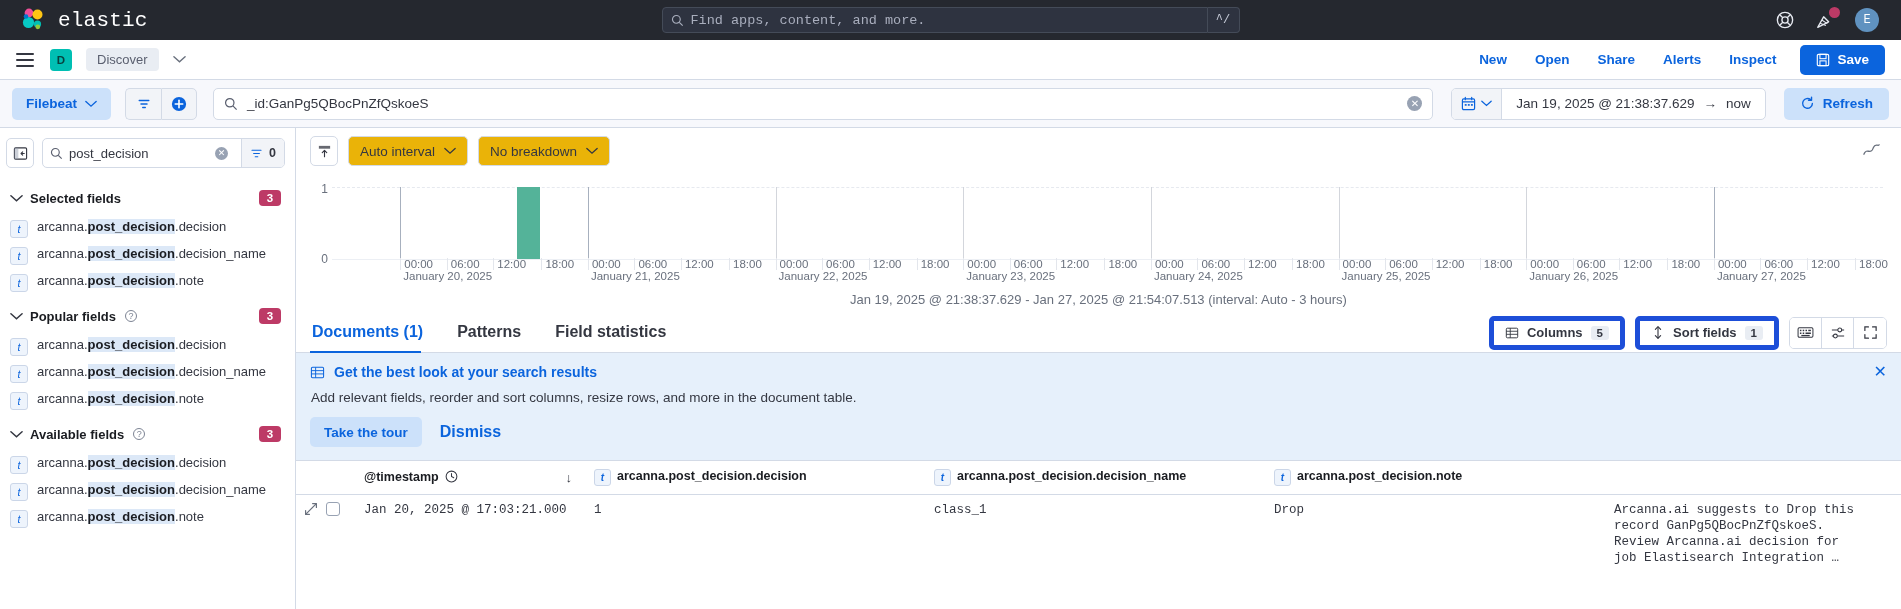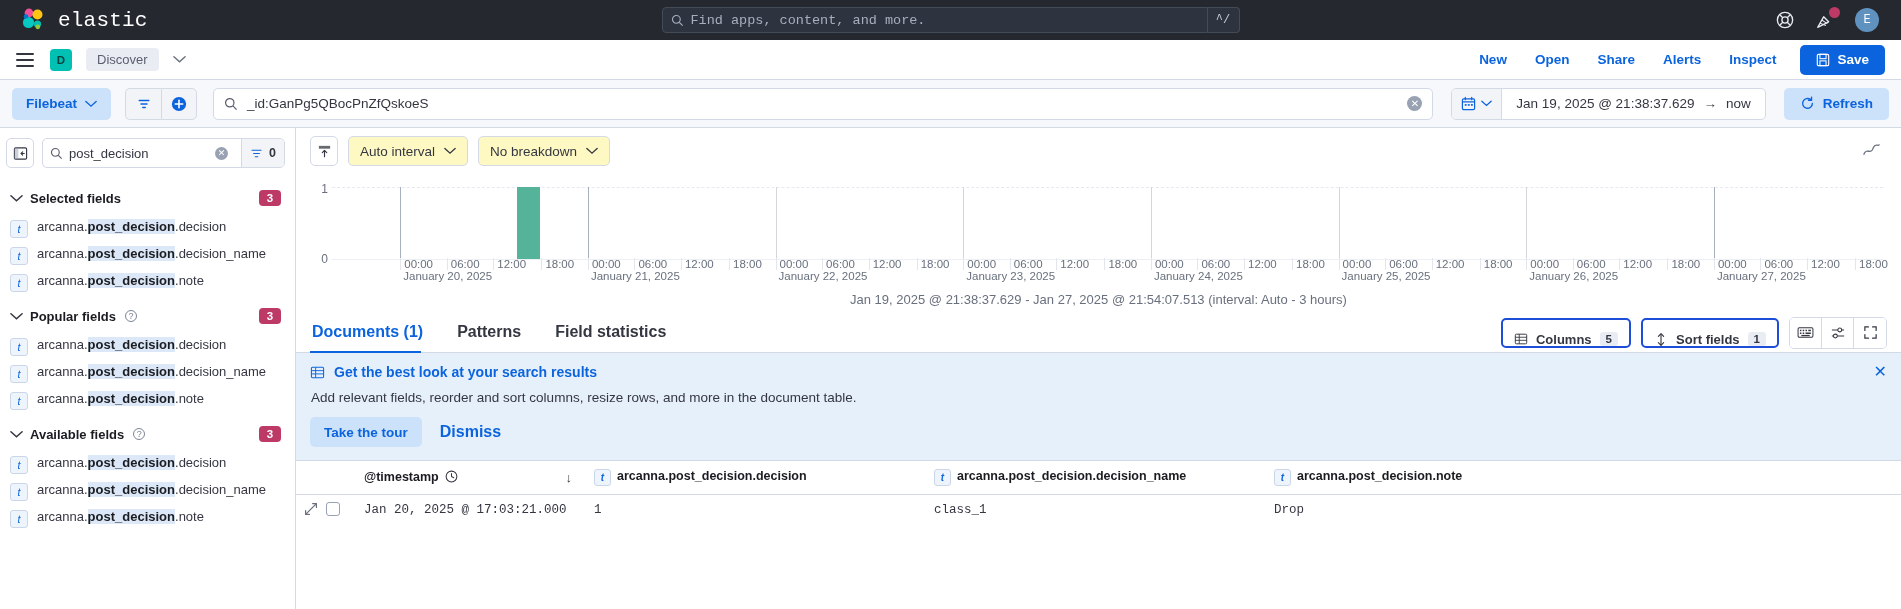--- a/index.html
+++ b/index.html
@@ -189,21 +189,21 @@
 
   .chart-toolbar {
     height: 46px; flex: 0 0 46px; display: flex; align-items: center;
     padding: 0 14px 0 14px; gap: 10px;
   }
   .ct-iconbtn {
     width: 28px; height: 30px; border: 1px solid #D3DAE6; border-radius: 5px;
     background: #fff; display: flex; align-items: center; justify-content: center; cursor: pointer;
   }
   .ct-select {
-    height: 30px; border: 1px solid #D3DAE6; border-radius: 5px; background: #fef9c3;
+    height: 30px; border: 1px solid #D3DAE6; border-radius: 5px; background: #eab308;
     display: flex; align-items: center; gap: 9px; padding: 0 11px;
     color: #343741; font-size: 13.5px; cursor: pointer; justify-content: flex-end;
   }
   .ct-right { margin-left: auto; display: flex; align-items: center; gap: 8px; padding-right: 6px; }
 
   
   .chart-area { flex: 0 0 110px; position: relative; padding: 0 18px 0 0; }
   .chart-inner { position: relative; height: 100%; margin-left: 36px; }
   .y-label {
     position: absolute; left: -24px; font-size: 12px; color: #69707D; text-align: right; width: 20px;
@@ -238,22 +238,22 @@
     font-size: 16px; font-weight: 700; color: #343741; padding: 10px 14px 11px 2px;
     margin-right: 18px; cursor: pointer; position: relative;
   }
   .tab.active { color: #0B64DD; }
   .tab.active::after {
     content: ''; position: absolute; left: 0; right: 16px; bottom: -1px;
     height: 2px; background: #0B64DD;
   }
   .tabs-right { margin-left: auto; display: flex; align-items: center; gap: 10px; }
   .pill-btn {
-    height: 30px; border: 2px solid #1d4ed8; border-radius: 5px; background: #fff;
-    display: flex; align-items: flex-start; gap: 8px; padding: 12px 11px;
+    height: 30px; border: 5px solid #1d4ed8; border-radius: 5px; background: #fff;
+    display: flex; align-items: center; gap: 8px; padding: 12px 11px;
     color: #343741; font-size: 13px; font-weight: 600; cursor: pointer;
   }
   .pill-count {
     background: #E9EDF3; color: #343741; border-radius: 3px;
     font-size: 11.5px; padding: 1px 6px; font-weight: 700;
   }
   .iconbtn-group { display: flex; border: 1px solid #D3DAE6; border-radius: 5px; overflow: hidden; }
   .iconbtn {
     width: 32px; height: 30px; background: #fff; display: flex;
     align-items: center; justify-content: center; cursor: pointer;
@@ -778,18 +778,19 @@
                 <path d="M5.4 12.4 L1.6 12.4 L1.6 8.6" fill="none" stroke="#69707D" stroke-width="1.2" stroke-linecap="round" stroke-linejoin="round"></path>
                 <line x1="12.1" y1="1.9" x2="1.9" y2="12.1" stroke="#69707D" stroke-width="1.2" stroke-linecap="round"></line>
               </svg>
             </span>
             <span class="row-check"></span>
           </div>
           <div class="dt-td c-time">Jan 20, 2025 @ 17:03:21.000</div>
           <div class="dt-td c-sev">1</div>
           <div class="dt-td c-dec">class_1</div>
           <div class="dt-td c-name">Drop</div>
+          <div class="dt-td c-note" style="max-width:260px;">Arcanna.ai suggests to Drop this record GanPg5QBocPnZfQskoeS. Review Arcanna.ai decision for job Elastisearch Integration …</div>
         </div>
       </div>
 
     </div>
   </div>
 </div>
 
 </body></html>

